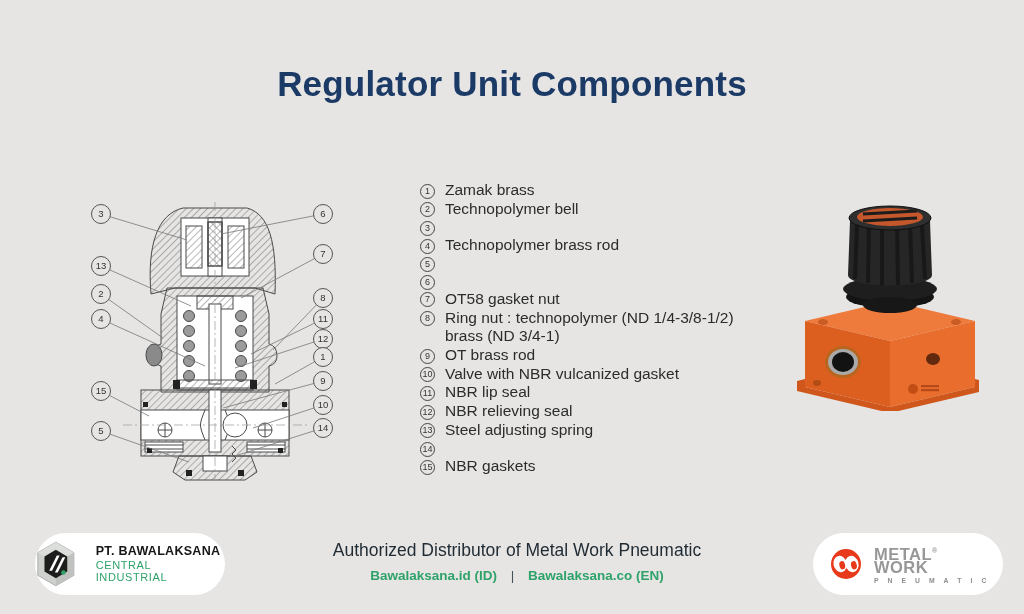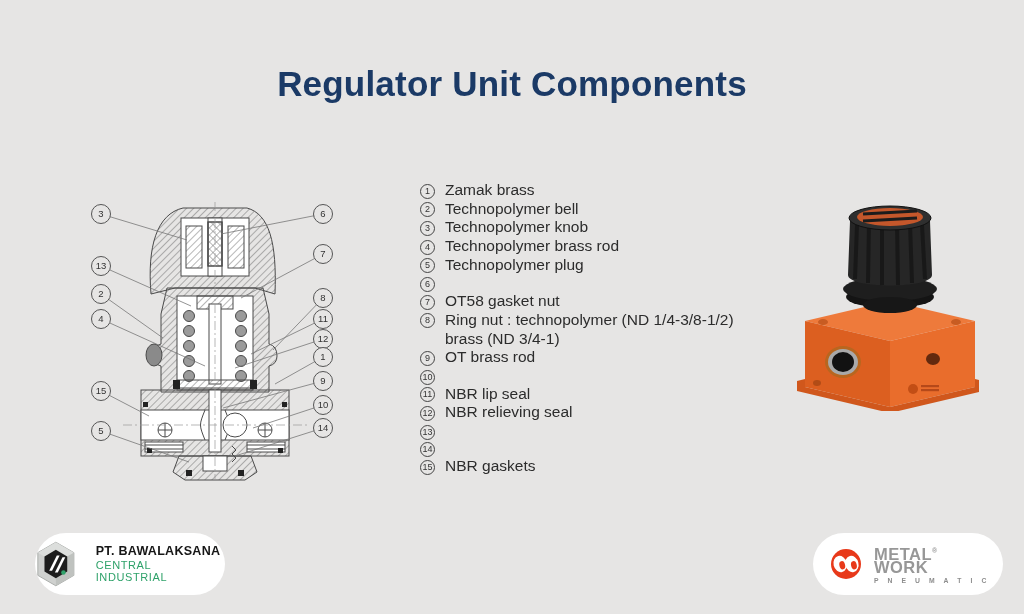--- a/index.html
+++ b/index.html
@@ -205,59 +205,59 @@
       <div class="part-row">
         <span class="part-num">1</span>
         <span class="part-label">Zamak brass</span>
       </div>
       <div class="part-row">
         <span class="part-num">2</span>
         <span class="part-label">Technopolymer bell</span>
       </div>
       <div class="part-row">
         <span class="part-num">3</span>
-        <span class="part-label">Technopolymer knob</span>
       </div>
       <div class="part-row">
         <span class="part-num">4</span>
         <span class="part-label">Technopolymer brass rod</span>
       </div>
       <div class="part-row">
         <span class="part-num">5</span>
-        <span class="part-label">Technopolymer plug</span>
       </div>
       <div class="part-row">
         <span class="part-num">6</span>
       </div>
       <div class="part-row">
         <span class="part-num">7</span>
         <span class="part-label">OT58 gasket nut</span>
       </div>
       <div class="part-row">
         <span class="part-num">8</span>
         <span class="part-label">Ring nut : technopolymer (ND 1/4-3/8-1/2)
 brass (ND 3/4-1)</span>
       </div>
       <div class="part-row">
         <span class="part-num">9</span>
         <span class="part-label">OT brass rod</span>
       </div>
       <div class="part-row">
         <span class="part-num">10</span>
+        <span class="part-label">Valve with NBR vulcanized gasket</span>
       </div>
       <div class="part-row">
         <span class="part-num">11</span>
         <span class="part-label">NBR lip seal</span>
       </div>
       <div class="part-row">
         <span class="part-num">12</span>
         <span class="part-label">NBR relieving seal</span>
       </div>
       <div class="part-row">
         <span class="part-num">13</span>
+        <span class="part-label">Steel adjusting spring</span>
       </div>
       <div class="part-row">
         <span class="part-num">14</span>
       </div>
       <div class="part-row">
         <span class="part-num">15</span>
         <span class="part-label">NBR gaskets</span>
       </div>
     </div>
 
@@ -313,20 +313,28 @@
       <path d="M15,31 L23,15 L26,15 L18,31 Z" fill="#ffffff"></path>
       <path d="M21,33 L29,17 L32,17 L24,33 Z" fill="#ffffff"></path>
       <circle cx="30" cy="33" r="2.4" fill="#2fa26a"></circle>
     </svg>
     <div class="left-logo-text">
       <span class="left-logo-line1">PT. BAWALAKSANA</span>
       <span class="left-logo-line2">CENTRAL INDUSTRIAL</span>
     </div>
   </div>
 
+  <div class="footer-center">
+    <div class="footer-center-line1">Authorized Distributor of Metal Work Pneumatic</div>
+    <div class="footer-center-line2">
+      <span class="footer-link">Bawalaksana.id (ID)</span>
+      <span class="footer-divider">|</span>
+      <span class="footer-link">Bawalaksana.co (EN)</span>
+    </div>
+  </div>
 
   <div class="footer-pill pill-right">
     <svg width="40" height="40" viewBox="0 0 48 48">
       <circle cx="24" cy="24" r="18" fill="#e8391a"></circle>
       <ellipse cx="17" cy="24" rx="8" ry="10" fill="#ffffff" transform="rotate(-14 17 24)"></ellipse>
       <ellipse cx="31" cy="24" rx="8" ry="10" fill="#ffffff" transform="rotate(-14 31 24)"></ellipse>
       <ellipse cx="19.5" cy="25.5" rx="3.4" ry="5" fill="#e8391a" transform="rotate(-14 19.5 25.5)"></ellipse>
       <ellipse cx="33.5" cy="25.5" rx="3.4" ry="5" fill="#e8391a" transform="rotate(-14 33.5 25.5)"></ellipse>
     </svg>
     <div class="mw-wordmark">

